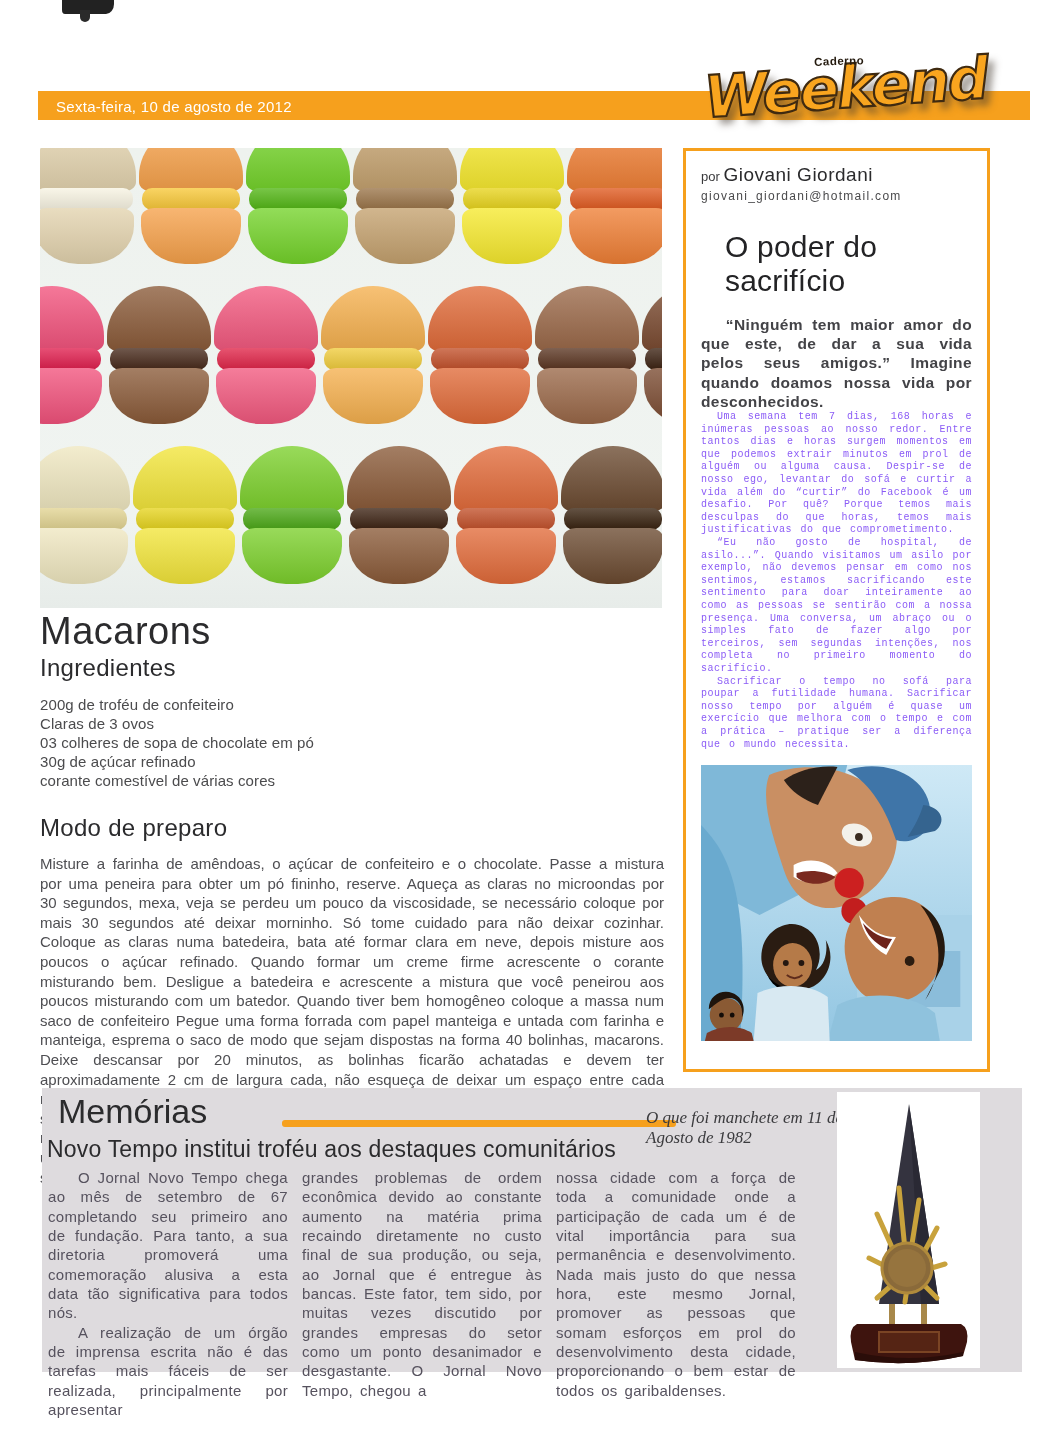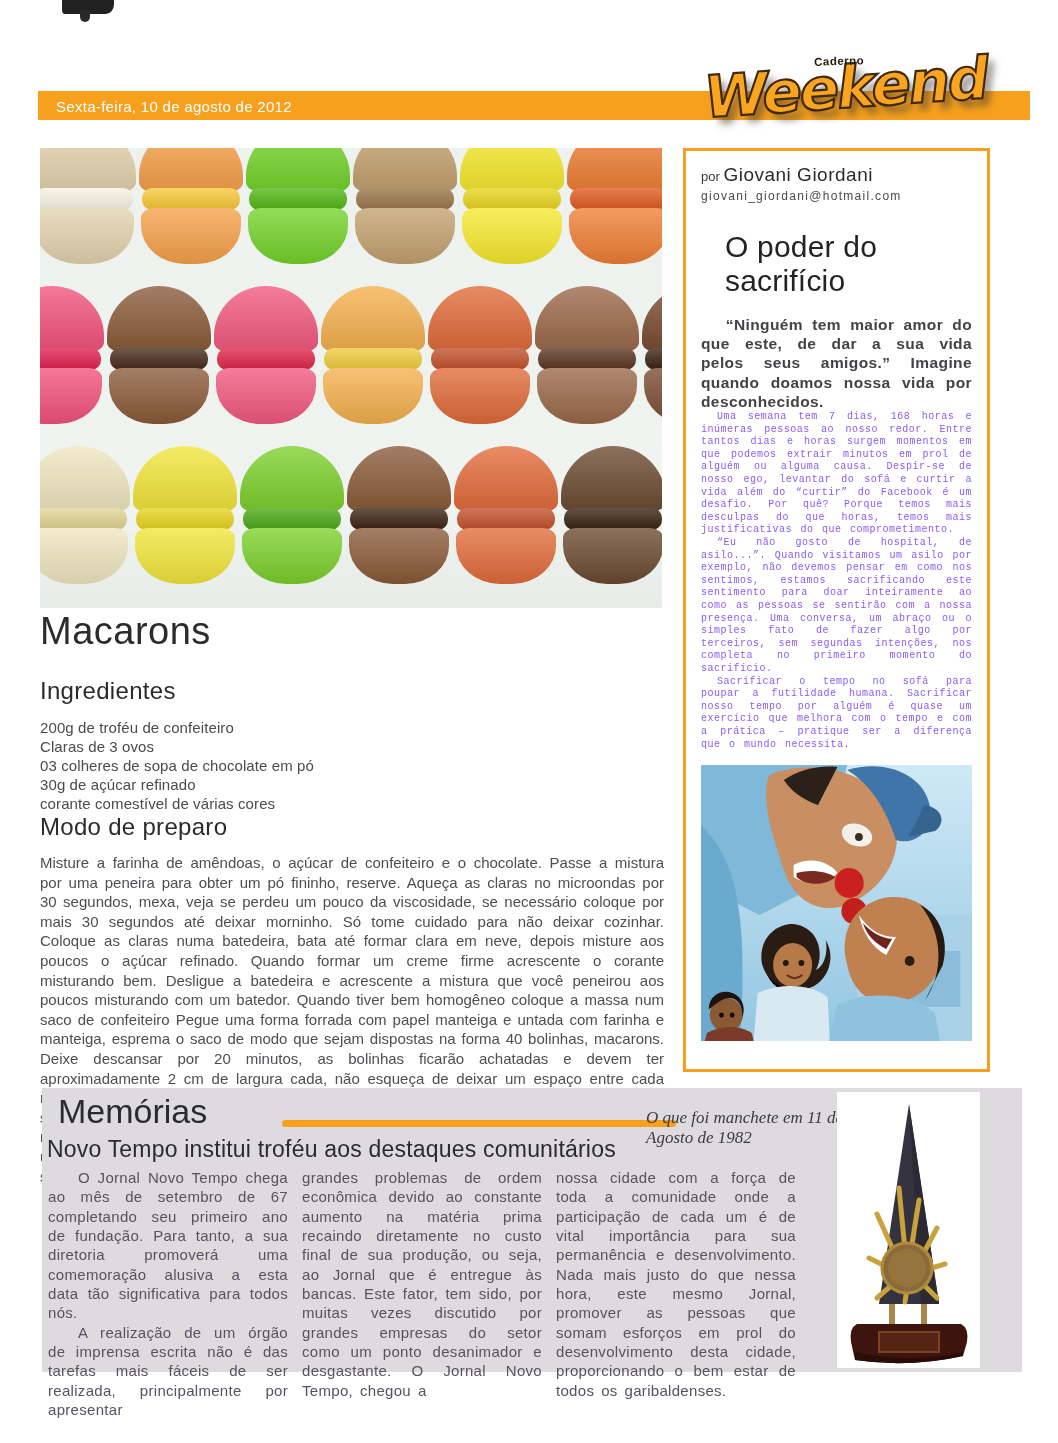--- a/index.html
+++ b/index.html
@@ -29,23 +29,23 @@
   .mac-row-2 { top:298px; left:-14px; }
   .mac { position:relative; width:104px; height:162px; flex:none; }
   .mac .top { position:absolute; top:0; left:0; right:0; height:66px; border-radius:52px 52px 14px 14px / 50px 50px 10px 10px; }
   .mac .fill { position:absolute; top:62px; left:3px; right:3px; height:22px; border-radius:10px; }
   .mac .bot { position:absolute; top:82px; left:2px; right:2px; height:56px; border-radius:13px 13px 44px 44px / 10px 10px 38px 38px; }
 
   
   .recipe { position:absolute; left:40px; top:610px; width:624px; color:#4b4b4d; }
   .recipe h1 { font-size:38px; font-weight:400; color:#2b2b2d; letter-spacing:.5px; }
   .recipe h2 { font-size:24px; font-weight:400; color:#2b2b2d; letter-spacing:.3px; }
-  .recipe .ing-head { margin-top:24px; }
+  .recipe .ing-head { margin-top:1px; }
   .recipe .ing-list { margin-top:13px; font-size:15px; line-height:19px; letter-spacing:.1px; }
-  .recipe .method-head { }
+  .recipe .method-head { margin-top:24px; }
   .recipe .method { margin-top:12px; font-size:15px; line-height:19.6px; text-align:justify; color:#4e4e52; word-spacing:1.5px; }
 
   
   .article-box { position:absolute; left:683px; top:148px; width:307px; height:924px; background:#fff;
                  border:3px solid #F6A01D; padding:13px 15px 0 15px; }
   .byline { font-size:13px; color:#3a3a3c; }
   .byline .author { font-size:19px; color:#2b2b2d; letter-spacing:.5px; }
   .email { margin-top:3px; font-size:12px; color:#4a4a4c; letter-spacing:1.3px; }
   .article-title { margin-top:27px; font-size:30px; font-weight:400; color:#232325; letter-spacing:.2px;margin-left:24px; }
   .lead { margin-top:17px; font-size:15.5px; font-weight:bold; line-height:1.24; color:#434347;

